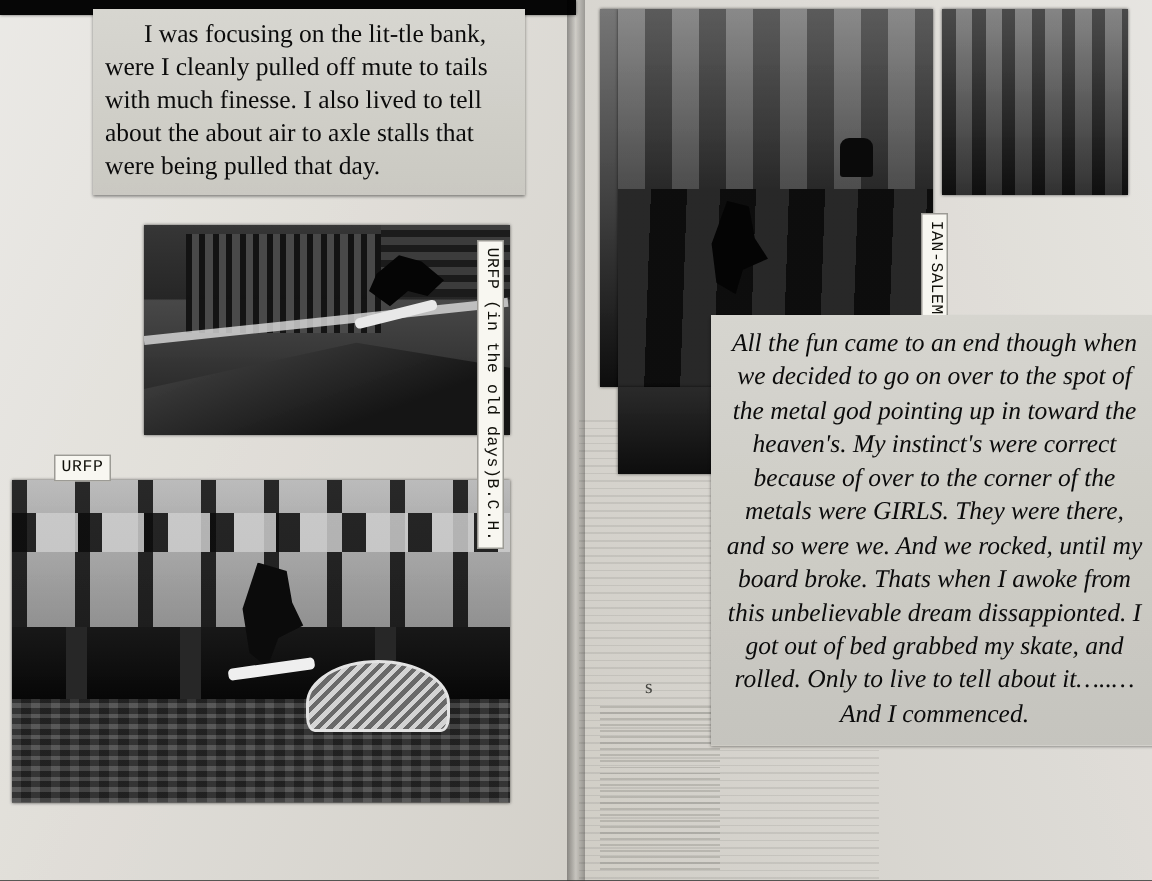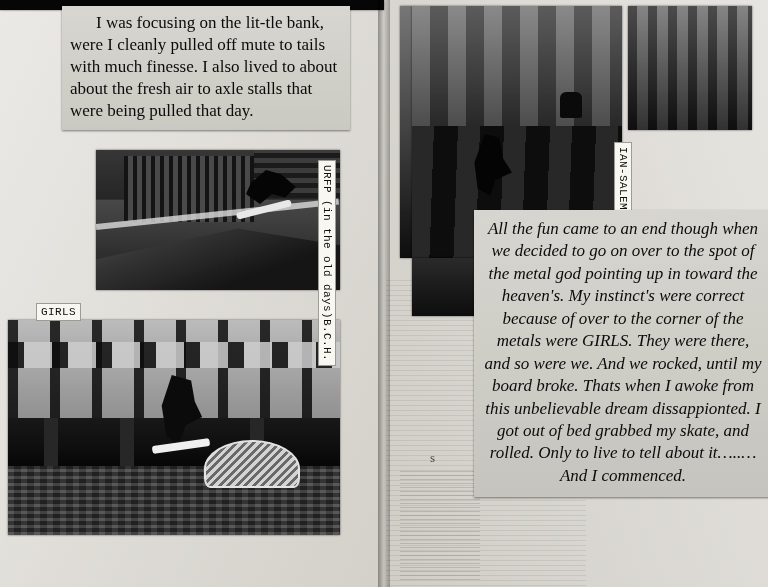--- a/index.html
+++ b/index.html
@@ -318,25 +318,25 @@
     <div class="figure"></div>
   </div>
 
   <div class="photo" id="photo-right-small">
     <div class="inner"></div>
   </div>
 
   <div class="photo" id="photo-right-lower"></div>
 
   <div class="label" id="label-urfp">URFP (in the old days)B.C.H.</div>
-  <div class="label" id="label-adam">GIRLS</div>
+  <div class="label" id="label-adam">URFP</div>
   <div class="label" id="label-ian">IAN-SALEM</div>
 
   <div class="textblock" id="text-left">
-    <p>I was focusing on the lit-tle bank, were I cleanly pulled off mute to tails with much finesse. I also lived to about about the fresh air to axle stalls that were being pulled that day.</p>
+    <p>I was focusing on the lit-tle bank, were I cleanly pulled off mute to tails with much finesse. I also lived to tell about the about air to axle stalls that were being pulled that day.</p>
   </div>
 
   <div class="textblock" id="text-right">
     <p class="first">All the fun came to an end though when we decided to go on over to the spot of the metal god pointing up in toward the heaven's. My instinct's were correct because of over to the corner of the metals were GIRLS. They were there, and so were we. And we rocked, until my board broke. Thats when I awoke from this unbelievable dream dissappionted. I got out of bed grabbed my skate, and rolled. Only to live to tell about it…..…And I commenced.</p>
   </div>
 
   <div class="gutter"></div>
 </div>
 
 </body></html>

